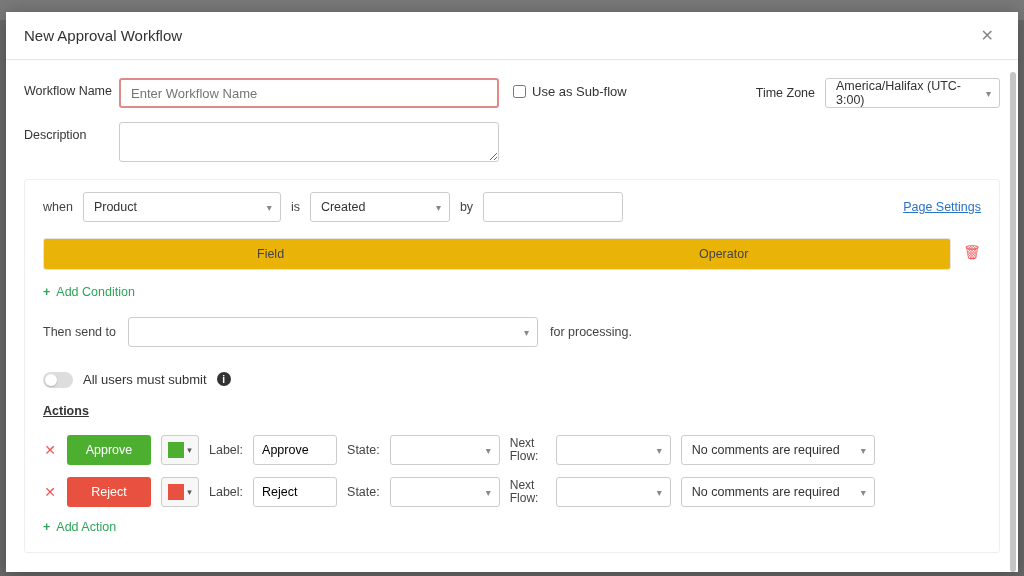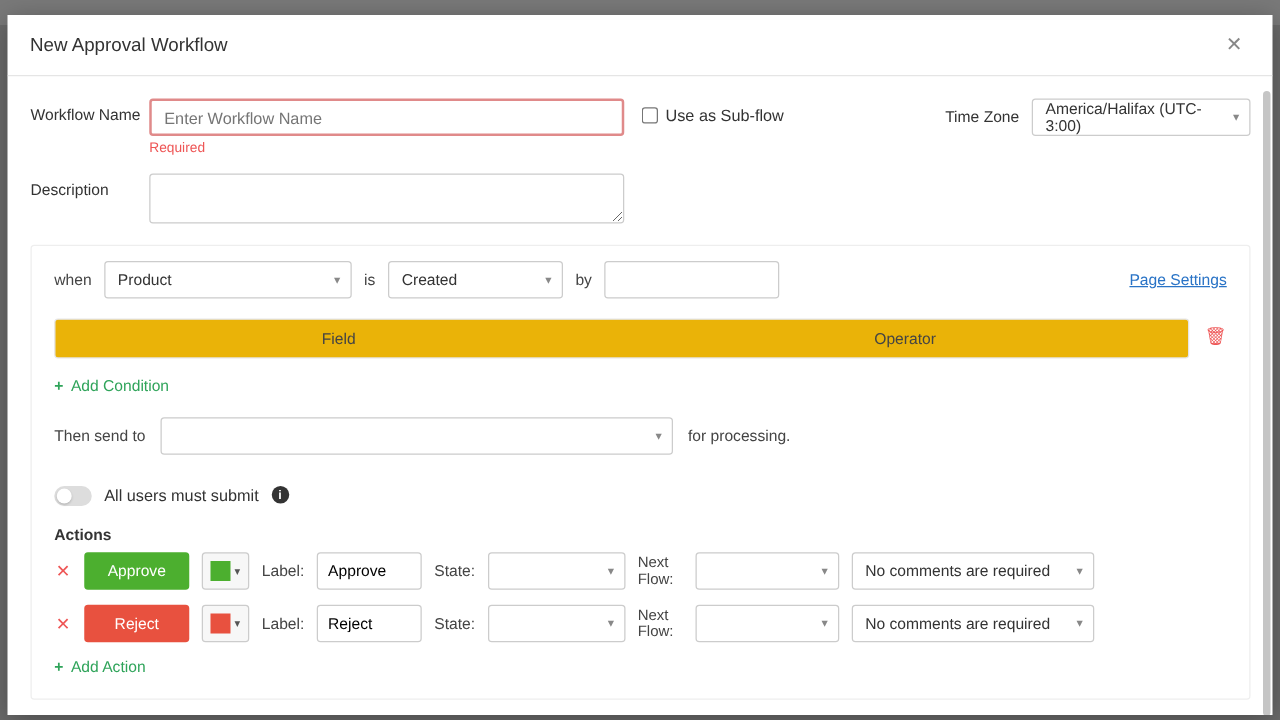--- a/index.html
+++ b/index.html
@@ -46,21 +46,21 @@
 .add-link::before { content: "+"; font-weight: bold; }
 
 .send-row { display: flex; align-items: center; gap: 12px; margin: 18px 0 25px; font-size: 12.5px; }
 .send-row .kw { color: #444; }
 
 .toggle-row { display: flex; align-items: flex-start; gap: 10px; margin-bottom: 16px; }
 .toggle { width: 30px; height: 16px; background: #ddd; border-radius: 10px; position: relative; }
 .toggle::after { content: ""; position: absolute; width: 12px; height: 12px; background: #fff; border-radius: 50%; top: 2px; left: 2px; box-shadow: 0 1px 2px rgba(0,0,0,0.2); }
 .info-icon { width: 14px; height: 14px; background: #333; color: #fff; border-radius: 50%; display: inline-flex; align-items: center; justify-content: center; font-size: 10px; font-weight: bold; }
 
-.actions-heading { font-size: 12.5px; font-weight: bold; margin-bottom: 7px; }
+.actions-heading { font-size: 12.5px; font-weight: bold; text-decoration: underline; margin-bottom: 17px; }
 .action-row { display: flex; align-items: center; gap: 10px; margin-bottom: 12px; }
 .remove-x { color: #e55; font-size: 14px; cursor: pointer; width: 14px; text-align: center; }
 .action-btn { width: 84px; height: 30px; border: none; border-radius: 3px; color: #fff; font-size: 12.5px; cursor: pointer; }
 .action-btn.approve { background: #4caf2f; }
 .action-btn.reject { background: #e8513f; }
 .color-pick { width: 38px; height: 30px; border: 1px solid #ccc; border-radius: 3px; display: flex; align-items: center; justify-content: center; gap: 3px; background: #f7f7f7; }
 .swatch { width: 16px; height: 16px; }
 .swatch.green { background: #4caf2f; }
 .swatch.red { background: #e8513f; }
 .color-pick .caret { font-size: 9px; color: #555; }
@@ -83,21 +83,20 @@
     <div class="modal-title">New Approval Workflow</div>
     <div class="close-x">✕</div>
   </div>
   <div class="modal-body">
     <div class="scroll-indicator"></div>
 
     <div class="row">
       <div class="label-col">Workflow Name</div>
       <div class="field-col">
         <input class="text-input error" placeholder="Enter Workflow Name" style="">
-        <div class="required-text">Required</div>
       </div>
       <label class="checkbox-wrap">
         <input type="checkbox" style="">
         <span>Use as Sub-flow</span>
       </label>
       <div class="timezone-wrap">
         <span class="tz-label">Time Zone</span>
         <div class="select wide">
             <span>America/Halifax (UTC-3:00)</span>
           </div>

